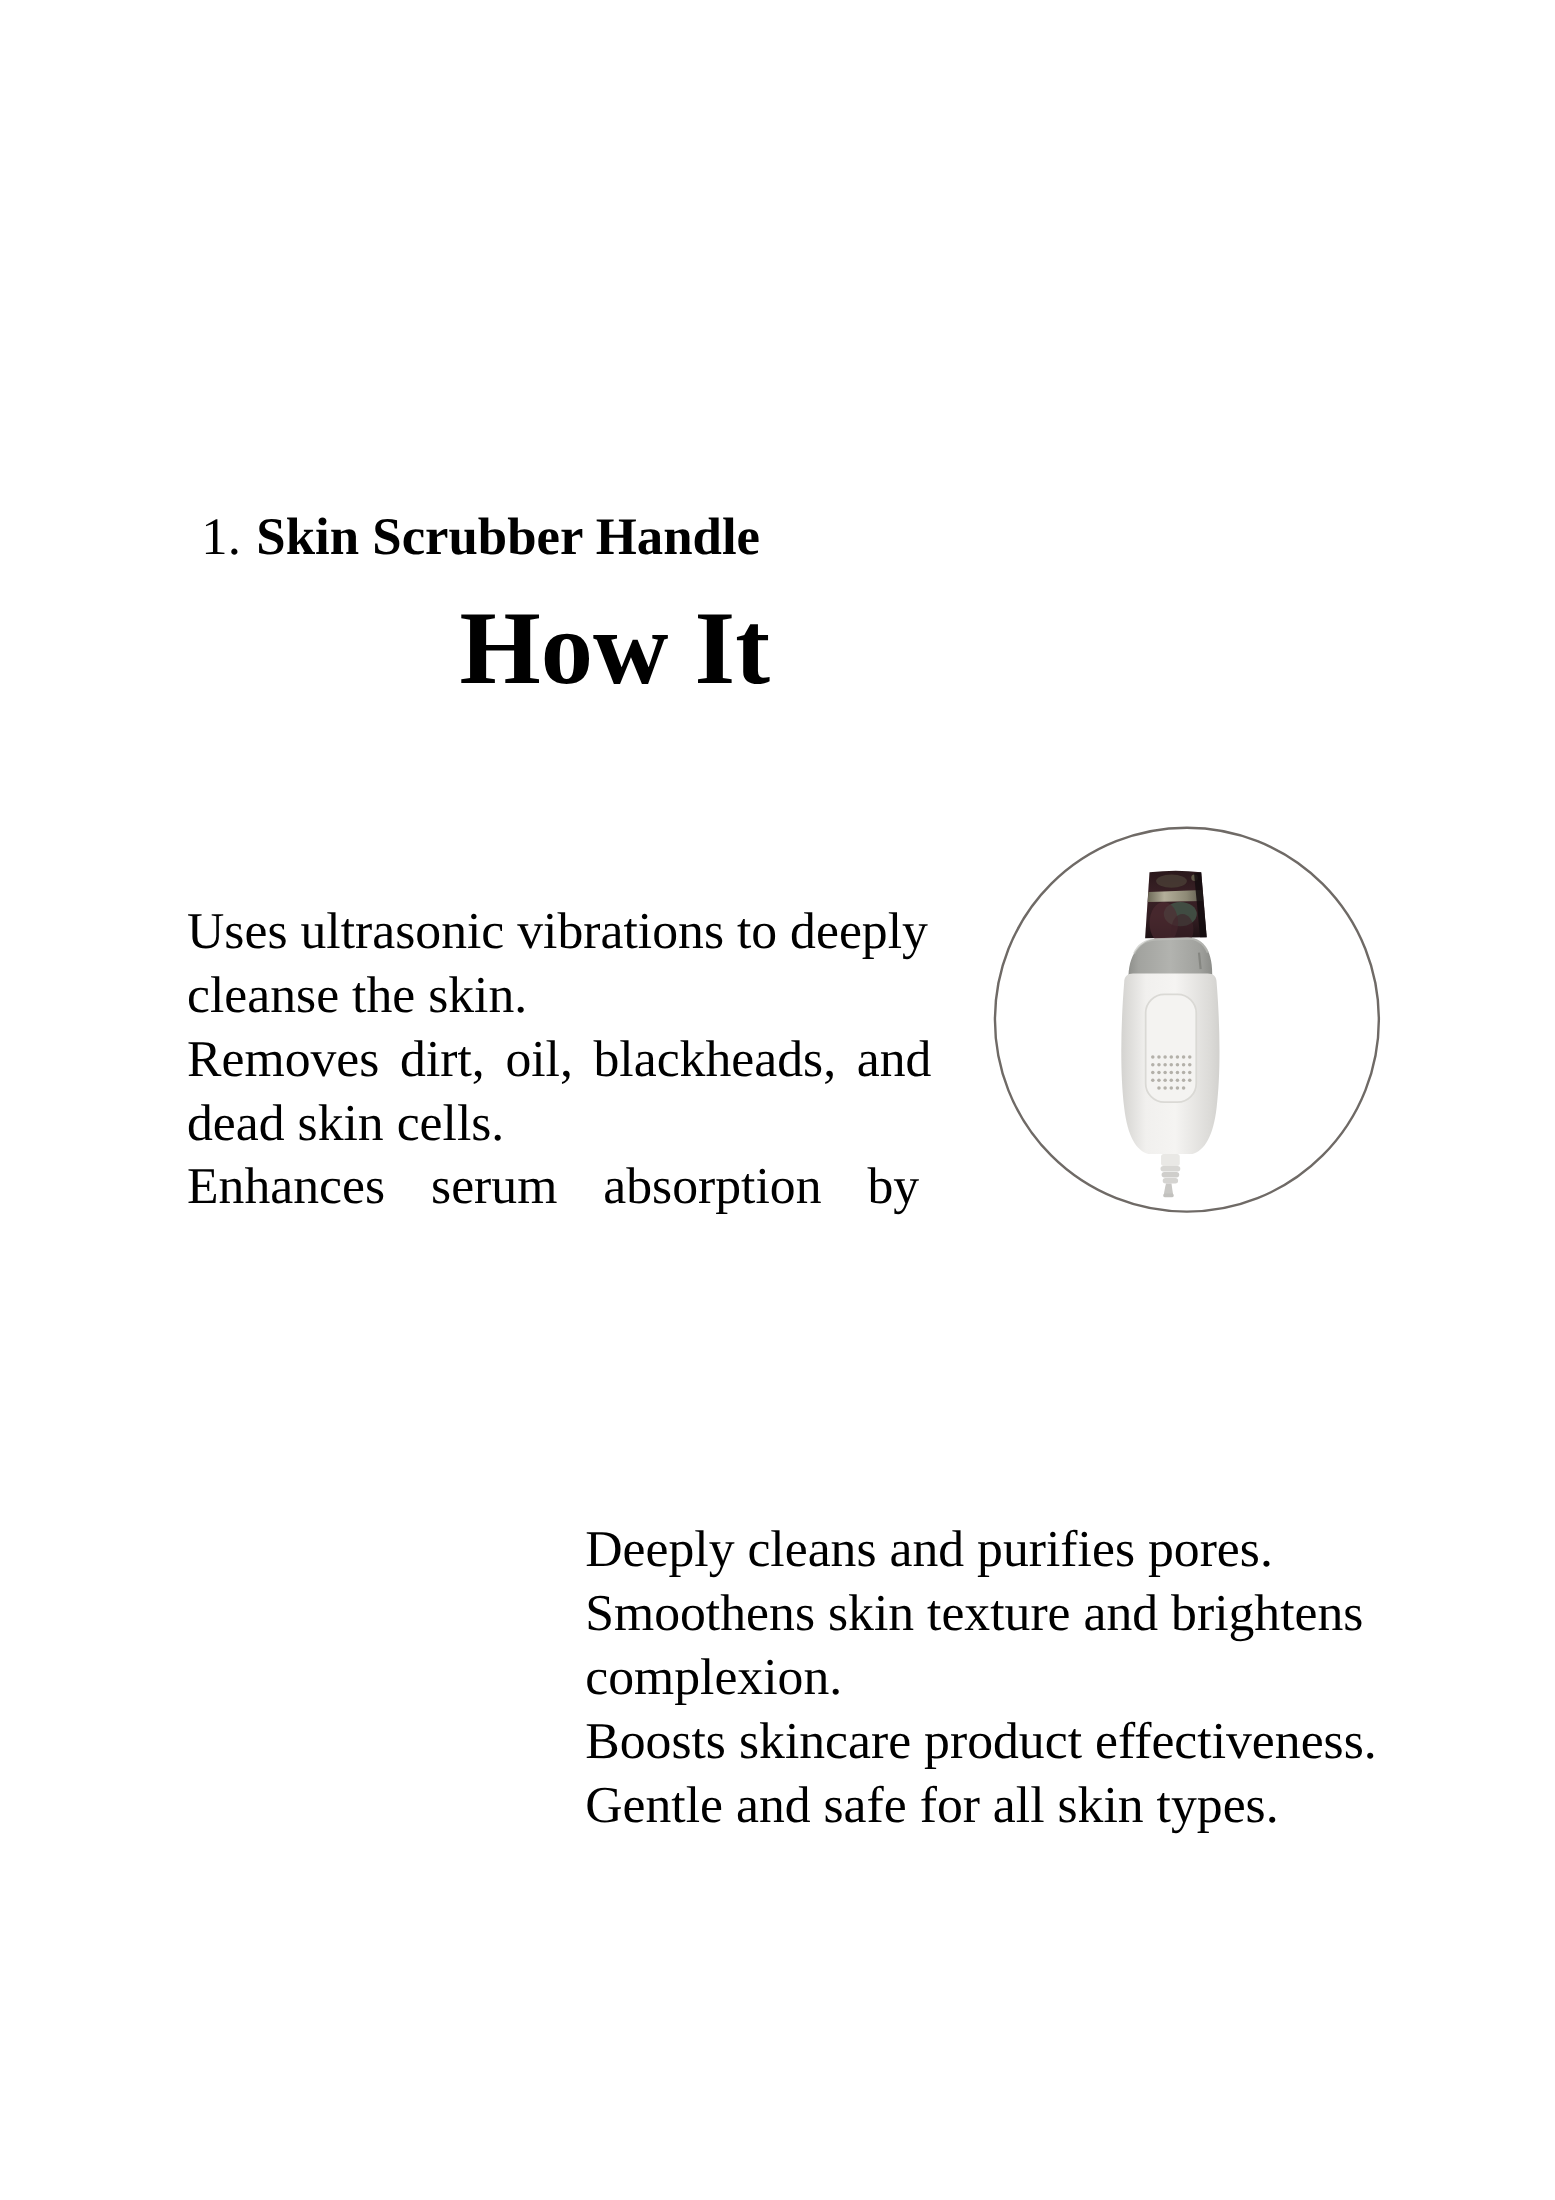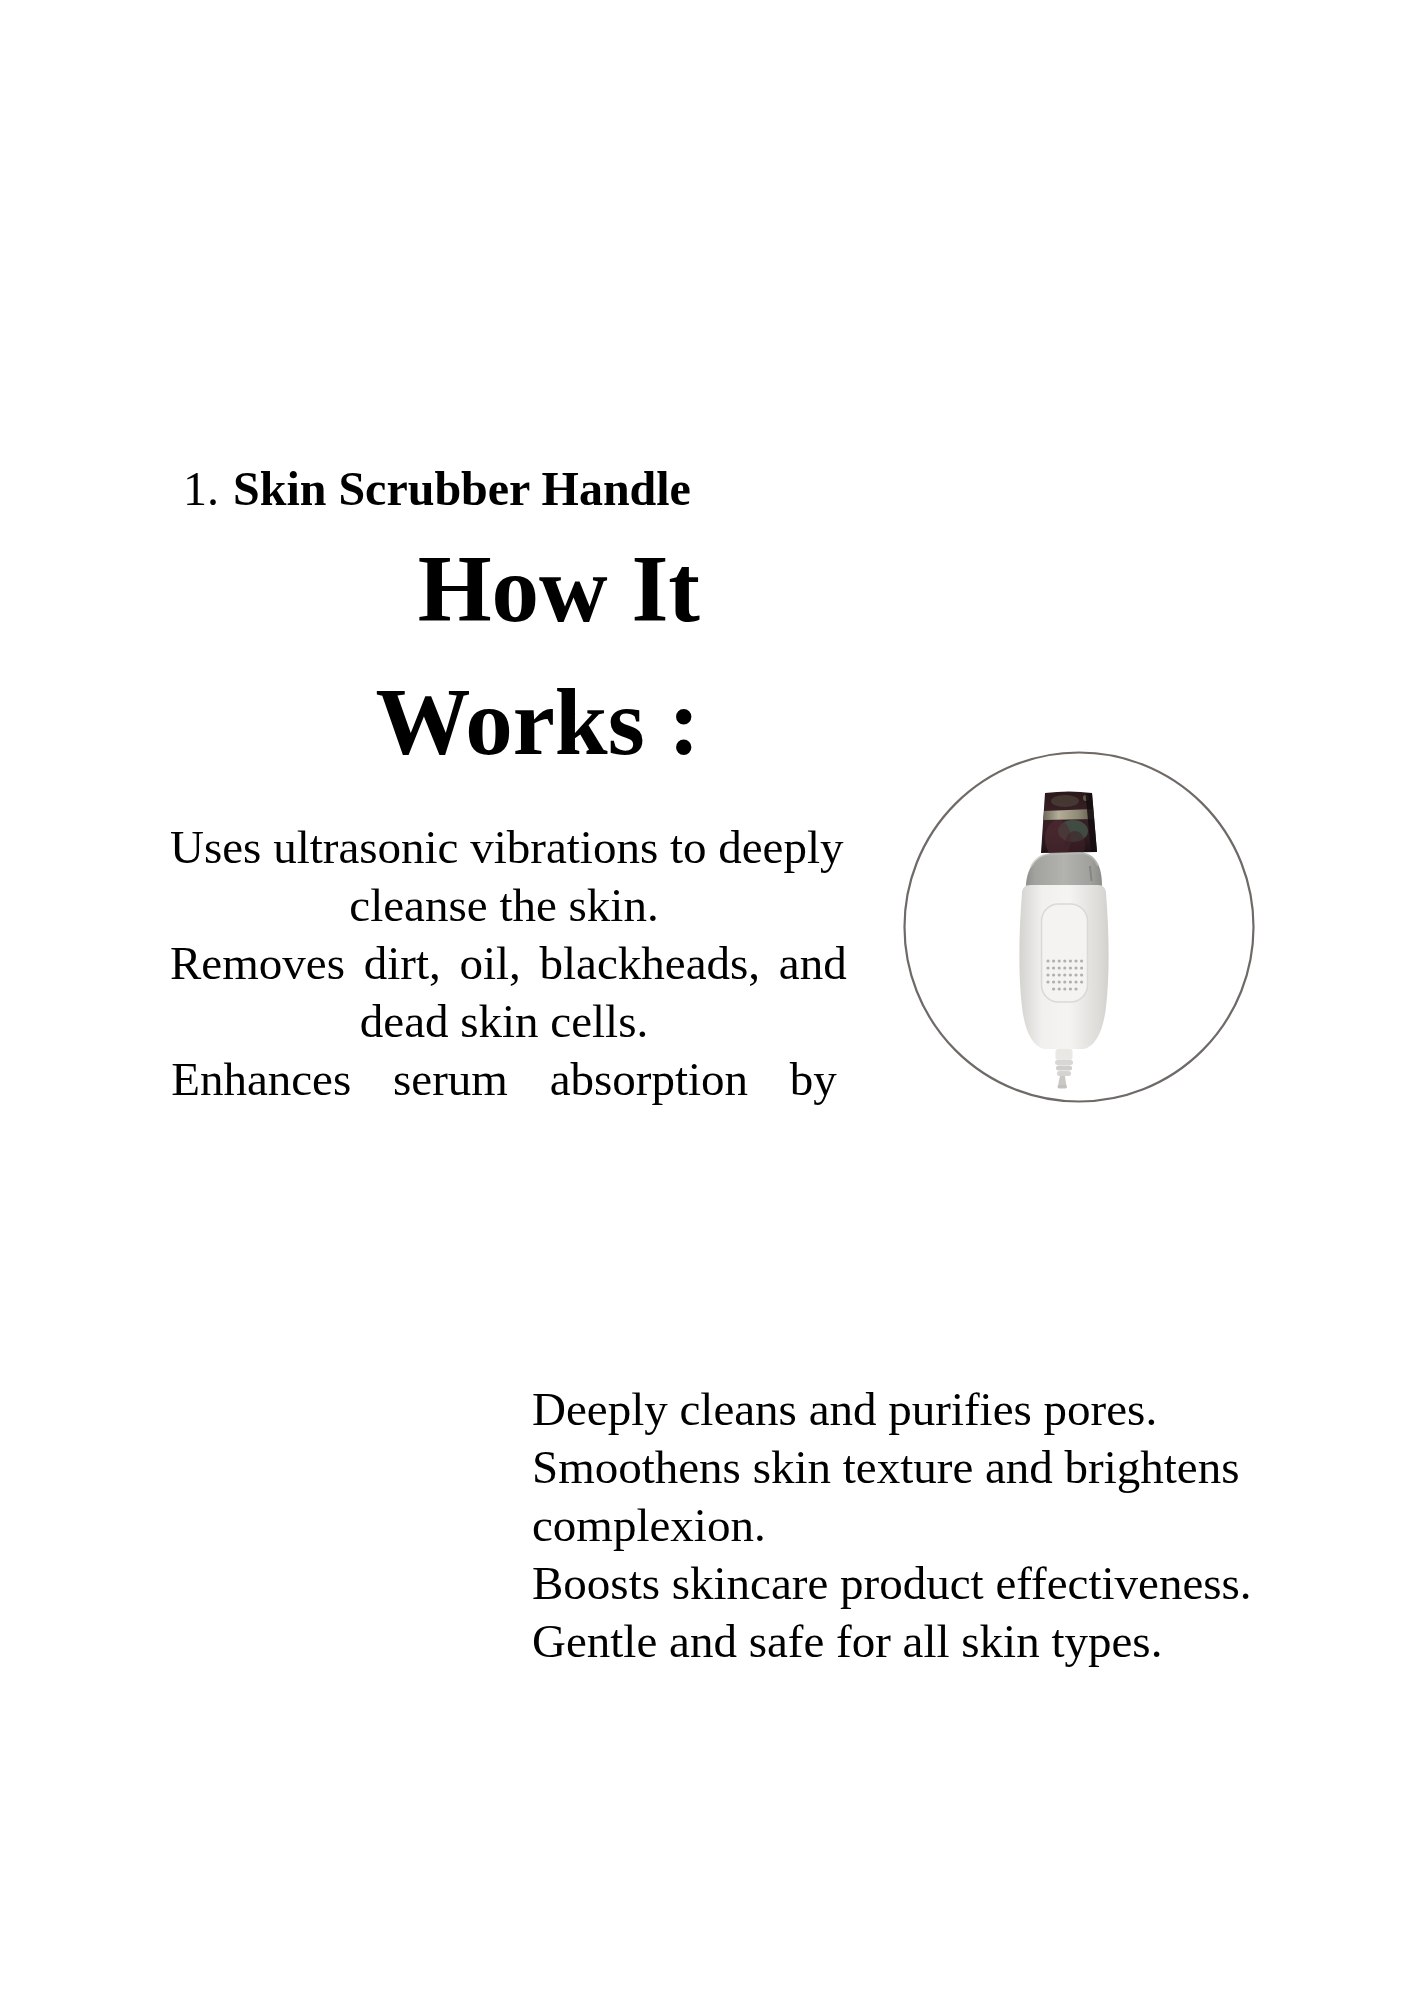--- a/index.html
+++ b/index.html
@@ -24,21 +24,21 @@
     position:absolute; left:130px; top:523px; width:570px;
     text-align:right; font-weight:bold;
     font-size:95px; line-height:133px; white-space:nowrap;
   }
 
   
   .body-text {
     position:absolute; left:170px; top:818px; width:668px;
     font-size:47px; line-height:58px; white-space:nowrap;
   }
-  .body-text .ln { text-align:center; }
+  .body-text .ln { text-align:left; }
   .ws-sm { word-spacing:7px; }
   .ws-lg { word-spacing:30px; }
 
   
   .photo { position:absolute; left:879px; top:727px; width:400px; height:400px; }
 
   
   .effects-title {
     position:absolute; left:551px; top:1255px;
     font-weight:bold; font-size:96px; line-height:104px; white-space:nowrap;
@@ -52,21 +52,20 @@
 <body>
 
 <div class="page">
 
   <div class="sec-head">
     <span class="num">1.</span><span class="ttl">Skin Scrubber Handle</span>
   </div>
 
   <div class="big-title">
     <div>How It</div>
-    <div>Works :</div>
   </div>
 
   <div class="body-text">
     <div class="ln">Uses ultrasonic vibrations to deeply</div>
     <div class="ln">cleanse the skin.</div>
     <div class="ln ws-sm">Removes dirt, oil, blackheads, and</div>
     <div class="ln">dead skin cells.</div>
     <div class="ln ws-lg">Enhances serum absorption by</div>
   </div>
 

